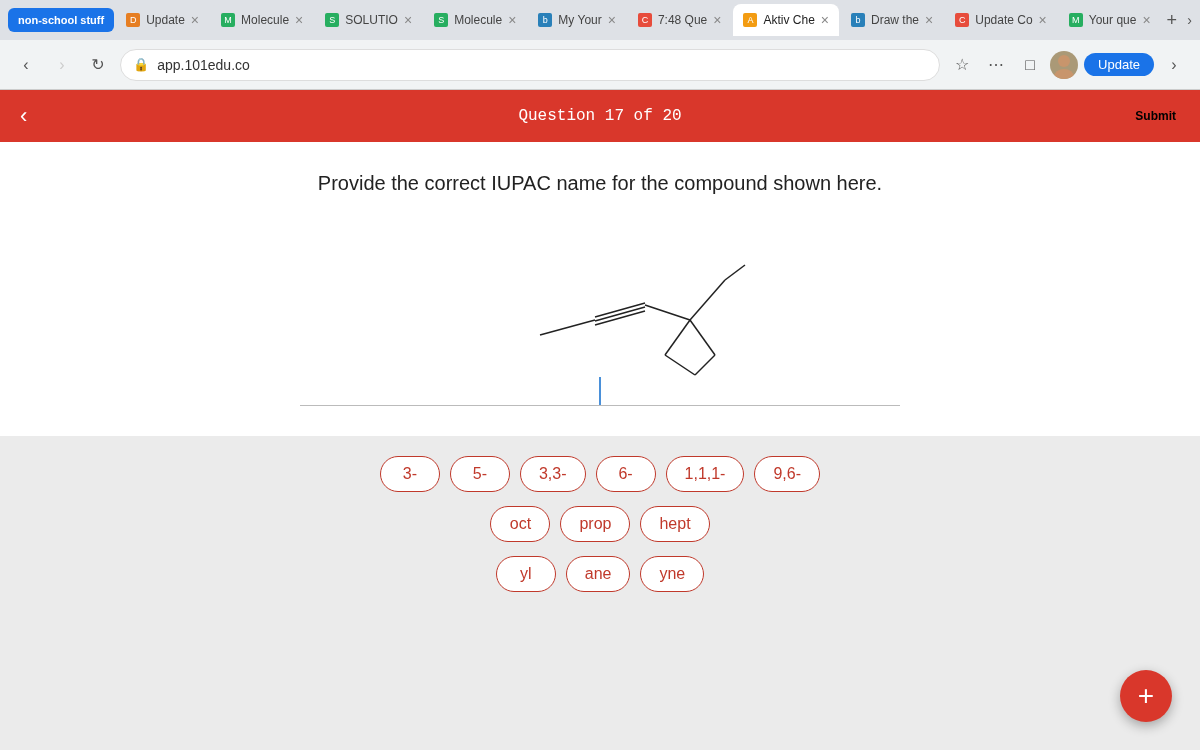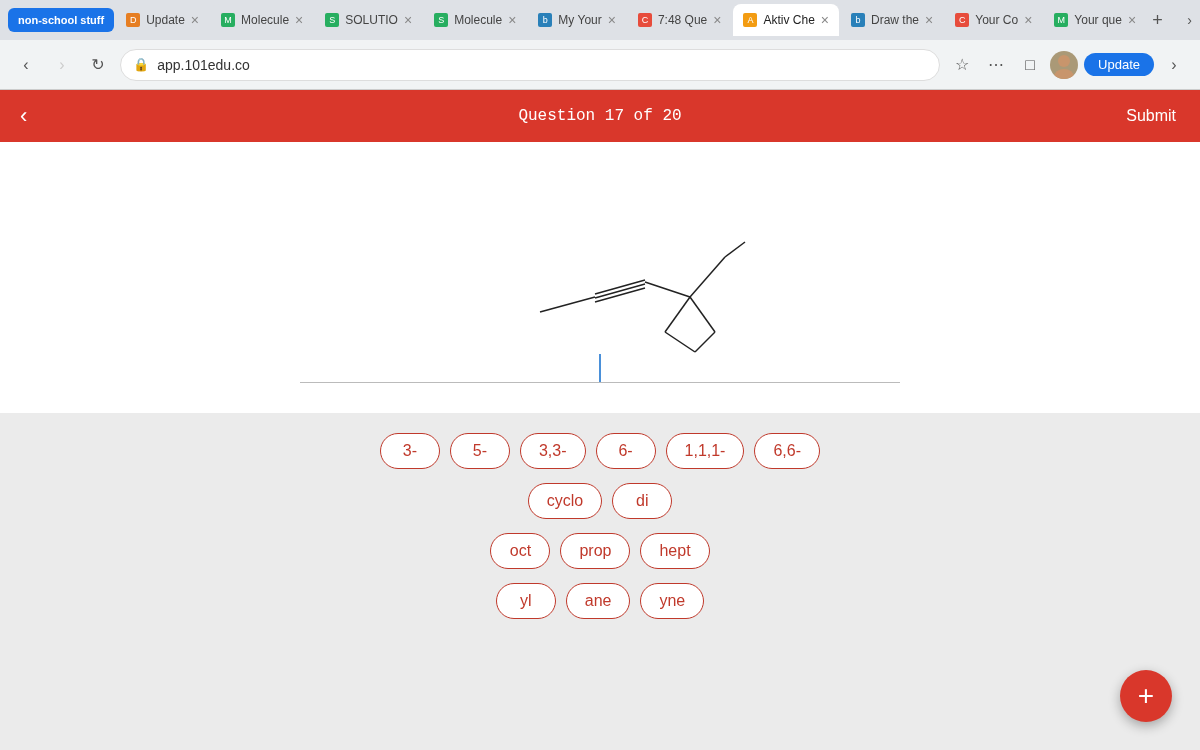--- a/index.html
+++ b/index.html
@@ -22,21 +22,21 @@
     .address-url { flex: 1; color: #333; }
     .nav-actions { display: flex; gap: 6px; align-items: center; }
     .nav-action-btn { width: 28px; height: 28px; border-radius: 50%; display: flex; align-items: center; justify-content: center; cursor: pointer; color: #555; font-size: 16px; }
     .update-btn { background: #1a73e8; color: #fff; border-radius: 16px; padding: 4px 14px; font-size: 13px; cursor: pointer; white-space: nowrap; text-align: center; }
     .avatar { width: 28px; height: 28px; border-radius: 50%; background: #a97; overflow: hidden; display: flex; align-items: center; justify-content: center; }
 
     
     .app-header { background: #d9372b; height: 52px; display: flex; align-items: center; position: relative; }
     .back-btn { color: #fff; font-size: 22px; padding: 0 20px; cursor: pointer; background: none; border: none; }
     .question-counter { color: #fff; font-size: 16px; font-weight: 500; position: absolute; left: 50%; transform: translateX(-50%); font-family: Liberation Mono, monospace; }
-    .submit-btn { margin-left: auto; color: #ffffff; font-size: 16px; font-weight: 400; padding: 0 24px; cursor: pointer; background: none; border: none; }
+    .submit-btn { margin-left: auto; color: #000000; font-size: 12px; font-weight: 700; padding: 0 24px; cursor: pointer; background: none; border: none; }
 
     .question-area { background: #fff; padding: 30px 0 10px; text-align: center; }
     .question-text { font-size: 20px; color: #222; }
 
     .molecule-area { display: flex; justify-content: center; align-items: center; height: 200px; }
 
     .answer-line-area { display: flex; justify-content: center; align-items: center; padding: 10px 0 20px; }
     .answer-line { width: 600px; border-bottom: 1px solid #bbb; position: relative; display: flex; justify-content: center; }
     .cursor { width: 2px; height: 28px; background: #4a90d9; position: absolute; bottom: 0; }
 
@@ -94,21 +94,21 @@
       <span>Aktiv Che</span>
       <span class="tab-close">×</span>
     </div>
     <div class="tab">
       <span style="width:14px;height:14px;background:#2980b9;border-radius:2px;display:inline-block;font-size:9px;color:#fff;text-align:center;line-height:14px;">b</span>
       <span>Draw the</span>
       <span class="tab-close">×</span>
     </div>
     <div class="tab">
       <span style="width:14px;height:14px;background:#e74c3c;border-radius:2px;display:inline-block;font-size:9px;color:#fff;text-align:center;line-height:14px;">C</span>
-      <span>Your Co</span>
+      <span>Update Co</span>
       <span class="tab-close">×</span>
     </div>
     <div class="tab">
       <span style="width:14px;height:14px;background:#27ae60;border-radius:2px;display:inline-block;font-size:9px;color:#fff;text-align:center;line-height:14px;">M</span>
       <span>Your que</span>
       <span class="tab-close">×</span>
     </div>
     <span class="tab-plus">+</span>
     <span class="tab-chevron">›</span>
   </div>
@@ -139,20 +139,21 @@
 
 <div class="content-wrapper">
 
   <div class="app-header">
     <button class="back-btn">‹</button>
     <span class="question-counter">Question 17 of 20</span>
     <button class="submit-btn">Submit</button>
   </div>
 
   <div class="question-area">
+    <div class="question-text">Provide the correct IUPAC name for the compound shown here.</div>
 
     <div class="molecule-area">
       <svg width="300" height="180" viewBox="0 0 300 180">
 
         <line x1="90" y1="130" x2="145" y2="115" stroke="#222" stroke-width="1.5"></line>
 
         <line x1="145" y1="112" x2="195" y2="98" stroke="#222" stroke-width="1.5"></line>
         <line x1="145" y1="116" x2="195" y2="102" stroke="#222" stroke-width="1.5"></line>
         <line x1="145" y1="120" x2="195" y2="106" stroke="#222" stroke-width="1.5"></line>
 
@@ -179,28 +180,24 @@
   </div>
 
   <div class="buttons-section">
 
     <div class="button-row">
       <button class="word-btn">3-</button>
       <button class="word-btn">5-</button>
       <button class="word-btn">3,3-</button>
       <button class="word-btn">6-</button>
       <button class="word-btn">1,1,1-</button>
-      <button class="word-btn">6,6-</button>
-    </div>
-
-
-    <div class="button-row">
-      <button class="word-btn">cyclo</button>
-      <button class="word-btn">di</button>
-    </div>
+      <button class="word-btn">9,6-</button>
+    </div>
+
+
 
     <div class="button-row">
       <button class="word-btn">oct</button>
       <button class="word-btn">prop</button>
       <button class="word-btn">hept</button>
     </div>
 
 
     <div class="button-row">
       <button class="word-btn">yl</button>

